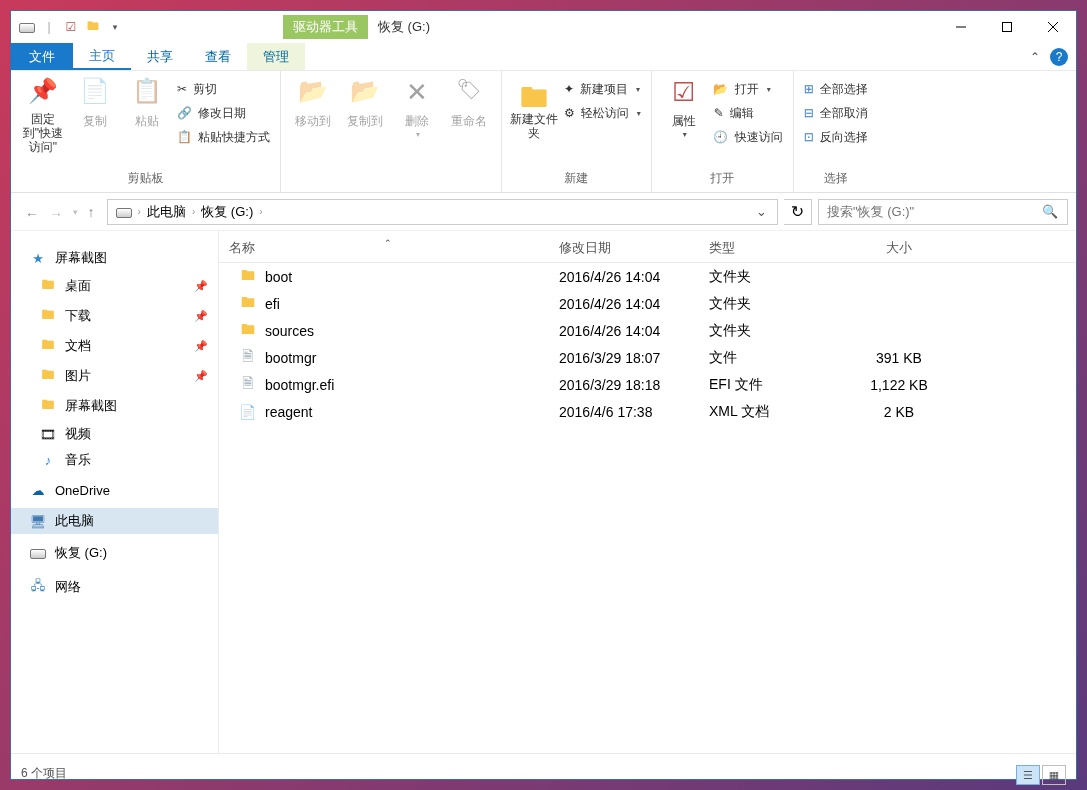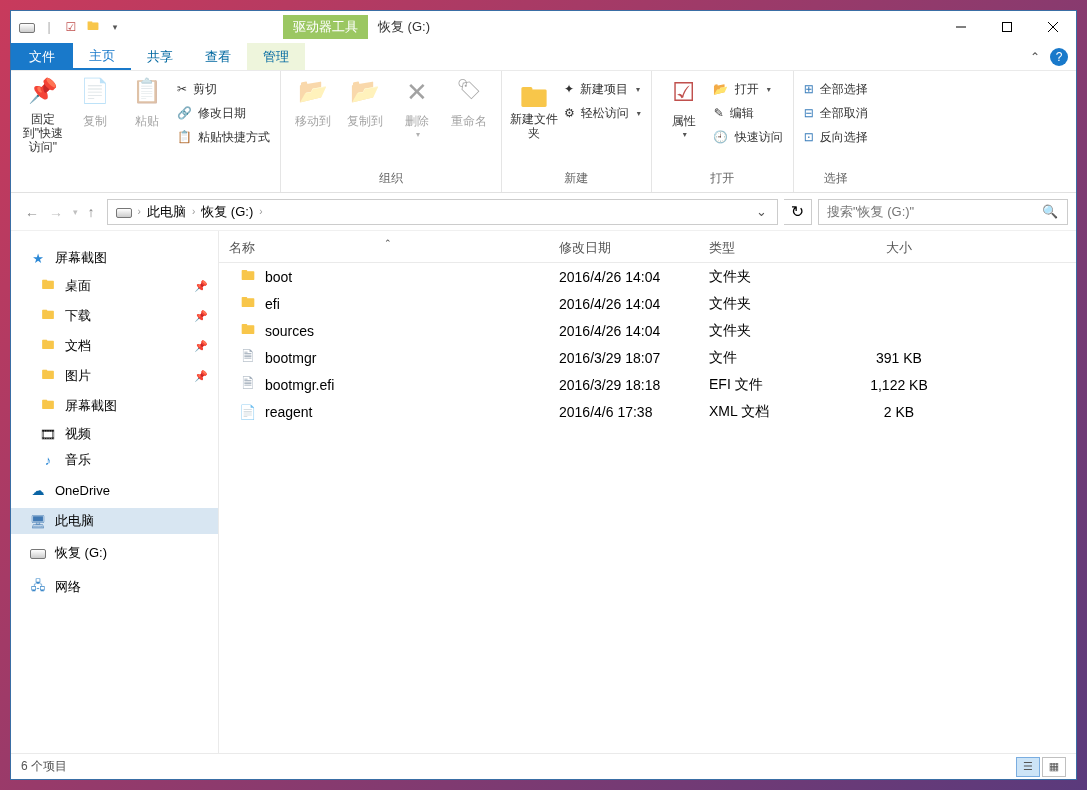--- a/index.html
+++ b/index.html
@@ -68,21 +68,21 @@
 .col-type { flex: 0 0 150px; }
 .col-size { flex: 0 0 100px; text-align: center; }
 .sort-caret { font-size: 9px; color: #444; margin: 0 auto; position: absolute; left: 50%; top: -1px; }
 .content-header .col-name { position: relative; }
 .filelist { flex: 1; overflow-y: auto; }
 .file-row { display: flex; align-items: center; height: 27px; font-size: 14px; cursor: pointer; }
 .file-row .col-name { display: flex; align-items: center; gap: 8px; padding-left: 20px; }
 .file-row .fi { width: 18px; text-align: center; }
 
 
-.statusbar { height: 26px; border-top: 1px solid #eaeaea; display: flex; align-items: center; padding: 0 10px; font-size: 12px; color: #555; }
+.statusbar { height: 26px; border-top: 1px solid #eaeaea; display: flex; padding: 11px 10px; font-size: 12px; color: #555; }
 .statusbar-right { margin-left: auto; display: flex; gap: 2px; }
 .view-btn { width: 24px; height: 20px; border: 1px solid #c0c0c0; display: flex; align-items: center; justify-content: center; font-size: 11px; cursor: pointer; }
 .view-btn.active { background: #cce4f7; border-color: #7aade0; }
 
 .drive-icon { display:inline-block; width:16px; height:10px; border:1px solid #777; border-radius:2px; background:linear-gradient(#fff,#ccc); position:relative; top:1px; }
 .folder-icon { color:#f8c64a; }
 .file-icon-generic { color:#9aa7b5; }
 </style>
 </head>
 <body>
@@ -160,20 +160,21 @@
           <div class="ribbon-btn-small disabled">
               <span>🔗</span>
               <span>修改日期</span>
             </div>
           <div class="ribbon-btn-small disabled">
               <span>📋</span>
               <span>粘贴快捷方式</span>
             </div>
         </div>
       </div>
+      <div class="ribbon-group-label">剪贴板</div>
     </div>
 
     <div class="ribbon-group">
       <div class="ribbon-group-content">
         <div class="ribbon-btn-large disabled">
             <div class="ico" style="font-size:24px">📂</div>
             <span>移动到</span>
           </div>
         <div class="ribbon-btn-large disabled">
             <div class="ico" style="font-size:24px">📂</div>
@@ -182,21 +183,20 @@
         <div class="ribbon-btn-large disabled">
             <div class="ico" style="font-size:26px">✕</div>
             <span>删除</span>
             <span class="drop-arrow">▾</span>
           </div>
         <div class="ribbon-btn-large disabled">
             <div class="ico" style="font-size:20px">🏷</div>
             <span>重命名</span>
           </div>
       </div>
-      <div class="ribbon-group-label">组织</div>
     </div>
 
     <div class="ribbon-group">
       <div class="ribbon-group-content">
         <div class="ribbon-btn-large">
             <div class="ico folder-icon" style="font-size:28px">🖿</div>
             <span style="white-space:pre-line;line-height:1.15">新建文件夹</span>
           </div>
         <div class="ribbon-col" style="padding-top:4px">
           <div class="ribbon-btn-small">

